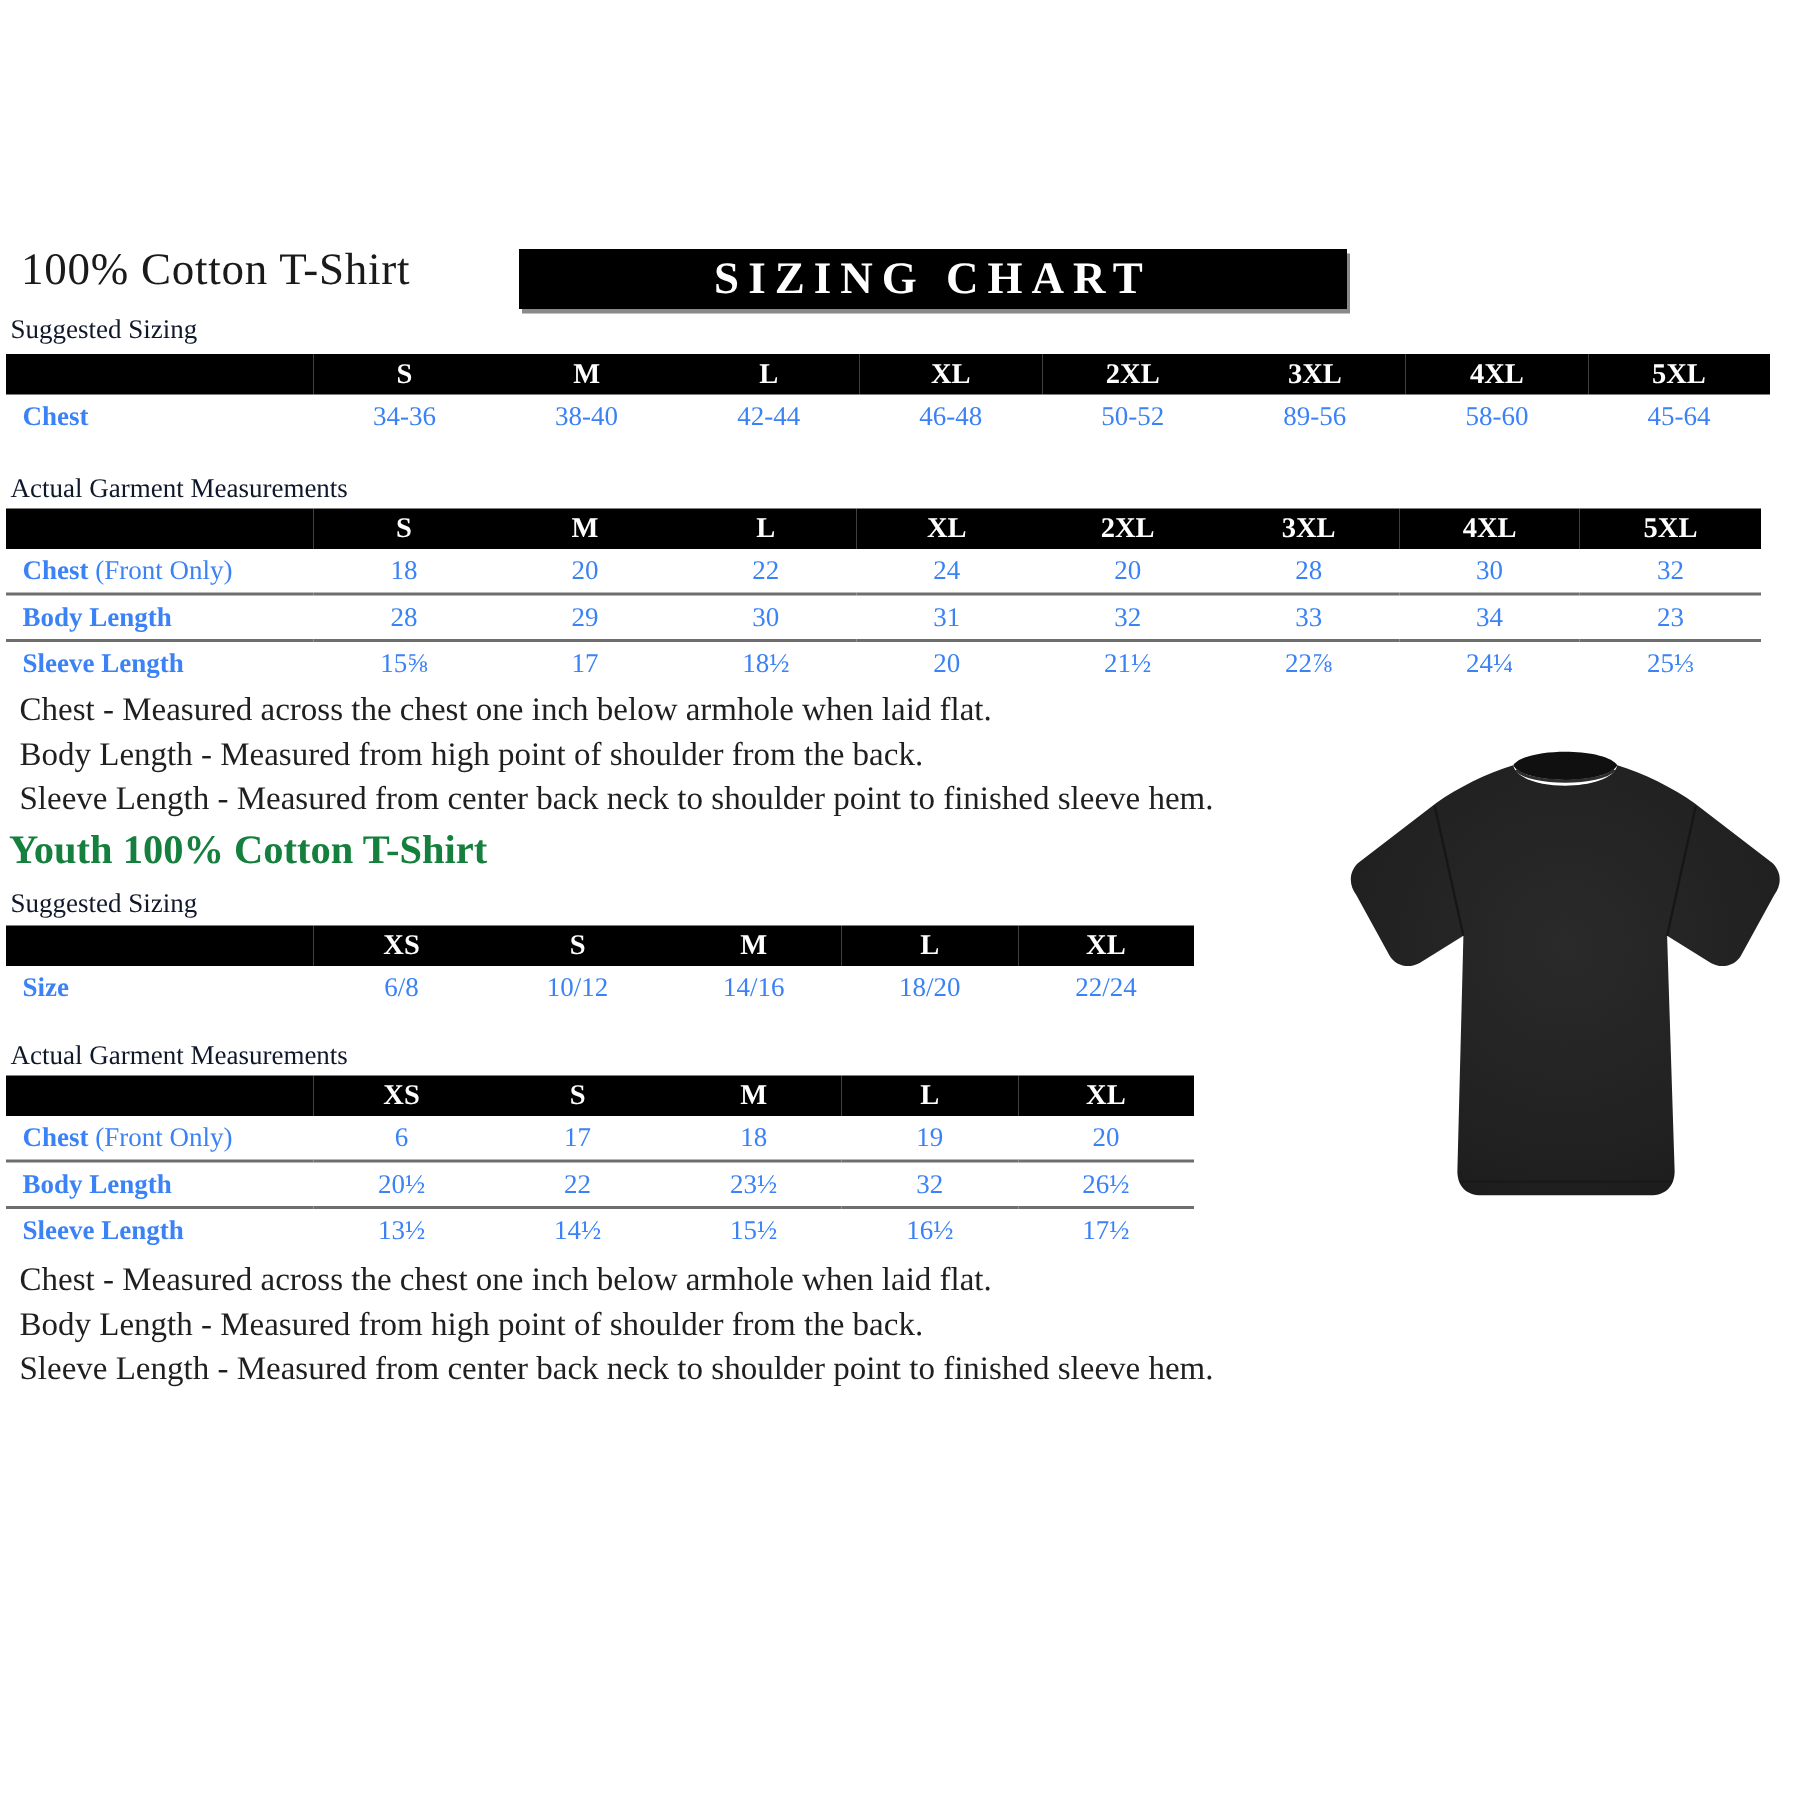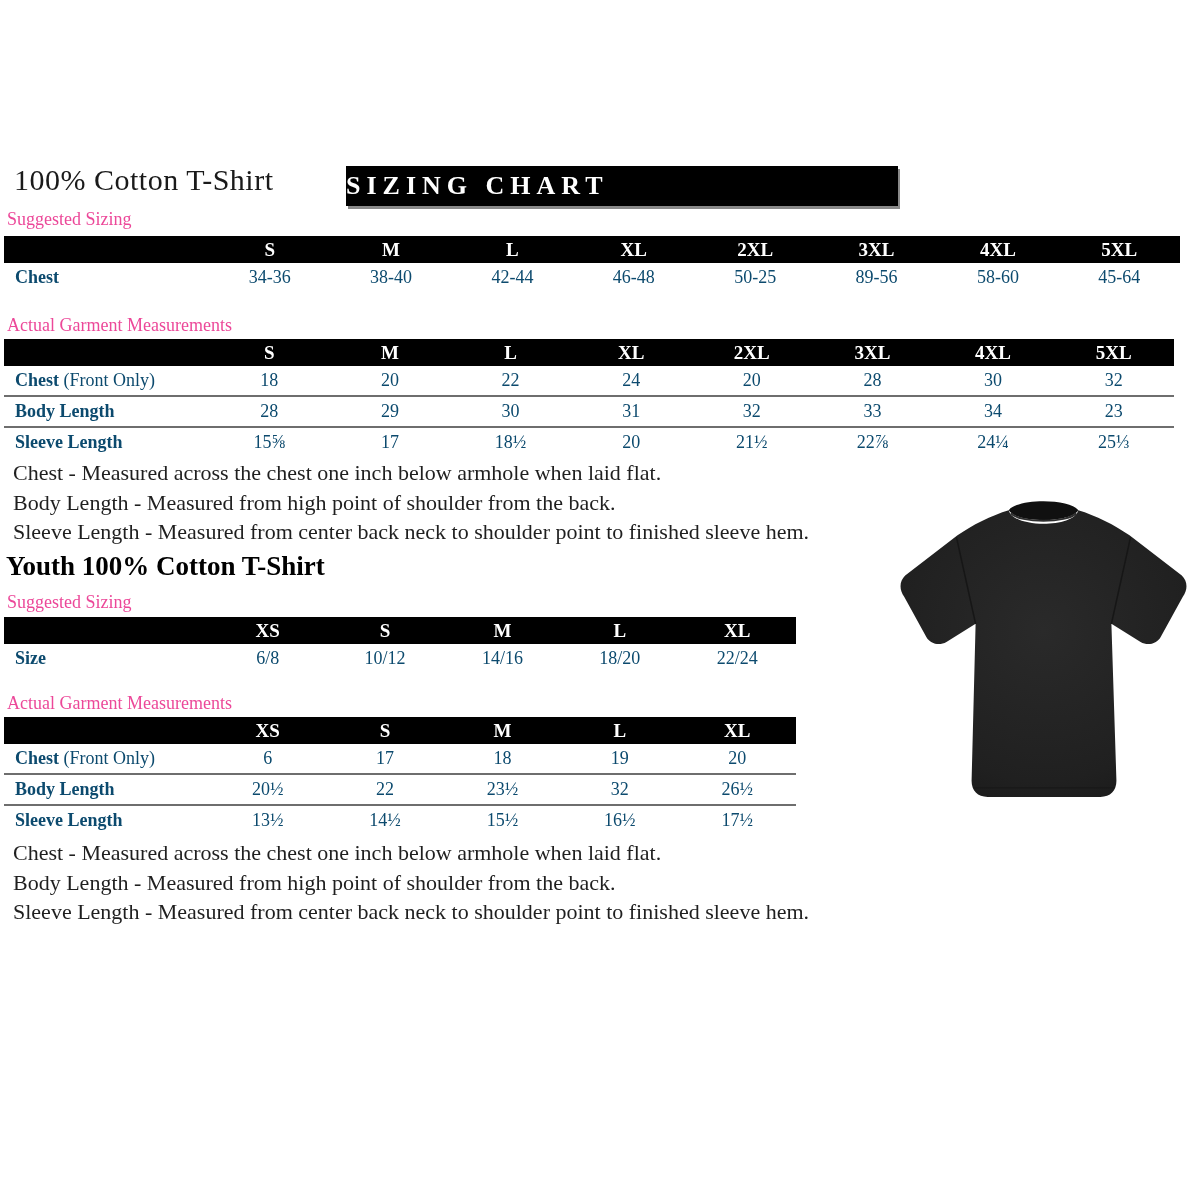--- a/index.html
+++ b/index.html
@@ -14,33 +14,33 @@
   }
 
   .adult-title {
     position: absolute; left: 14px; top: 163px;
     font-size: 30px; font-weight: 400; color: #1a1a1a; letter-spacing: .5px;
     white-space: nowrap;
   }
   .banner {
     position: absolute; left: 346px; top: 166px; width: 552px; height: 40px;
     background: var(--header-bg, #000000); color: var(--header-text, #ffffff);
-    font-size: 26px; font-weight: 700; letter-spacing: 6px;
-    line-height: 40px;
+    font-size: 30px; font-weight: 700; letter-spacing: 6px;
+    text-align: center; line-height: 40px;
     box-shadow: 2px 3px 0 rgba(40,40,40,.55);
     white-space: nowrap;
   }
   .youth-title {
     position: absolute; left: 6px; top: 551px;
-    font-size: 27px; font-weight: 700; color: #000000;
+    font-size: 27px; font-weight: 700; color: #15803d;
     white-space: nowrap;
   }
   .section-label {
     position: absolute; left: 7px;
-    font-size: 18px; font-weight: 400; color: #ec4899; white-space: nowrap;
+    font-size: 18px; font-weight: 400; color: #0f172a; white-space: nowrap;
   }
   #sug1 { top: 209px; }
   #act1 { top: 315px; }
   #sug2 { top: 592px; }
   #act2 { top: 693px; }
 
   table.tbl {
     position: absolute; left: 4px;
     border-collapse: collapse; table-layout: fixed;
     font-family: inherit;
@@ -49,21 +49,21 @@
   #t2 { top: 339px; width: 1170px; }
   #t3 { top: 617px; width: 792px; }
   #t4 { top: 717px; width: 792px; }
 
   .tbl th {
     background: var(--header-bg, #000000); color: var(--header-text, #ffffff);
     font-size: 19px; font-weight: 700; height: 27px; padding: 0; text-align: center;
   }
   .tbl th.lbl { width: 205px; }
   .tbl td {
-    font-size: 18px; height: 29px; padding: 0; text-align: center; color: #0c4a6e;
+    font-size: 18px; height: 29px; padding: 0; text-align: center; color: #3b82f6;
   }
   .tbl td.lbl { text-align: left; padding-left: 11px; font-weight: 400; }
   .tbl td.lbl b { font-weight: 700; }
   .tbl.meas tbody tr + tr td { border-top: 2px solid var(--divider, #6e6e6e); }
 
   .notes {
     position: absolute; left: 13px;
     font-size: 22px; line-height: 29.5px; color: #1f1f1f; white-space: nowrap;
   }
   #notes1 { top: 458px; }
@@ -96,21 +96,21 @@
           <th>5XL</th>
         </tr>
       </thead>
       <tbody>
         <tr>
           <td class="lbl"><b>Chest</b></td>
           <td>34-36</td>
           <td>38-40</td>
           <td>42-44</td>
           <td>46-48</td>
-          <td>50-25</td>
+          <td>50-52</td>
           <td>89-56</td>
           <td>58-60</td>
           <td>45-64</td>
         </tr>
       </tbody>
     </table>
 
   <div class="section-label" id="act1">Actual Garment Measurements</div>
   <table class="tbl meas" id="t2">
       <thead>

